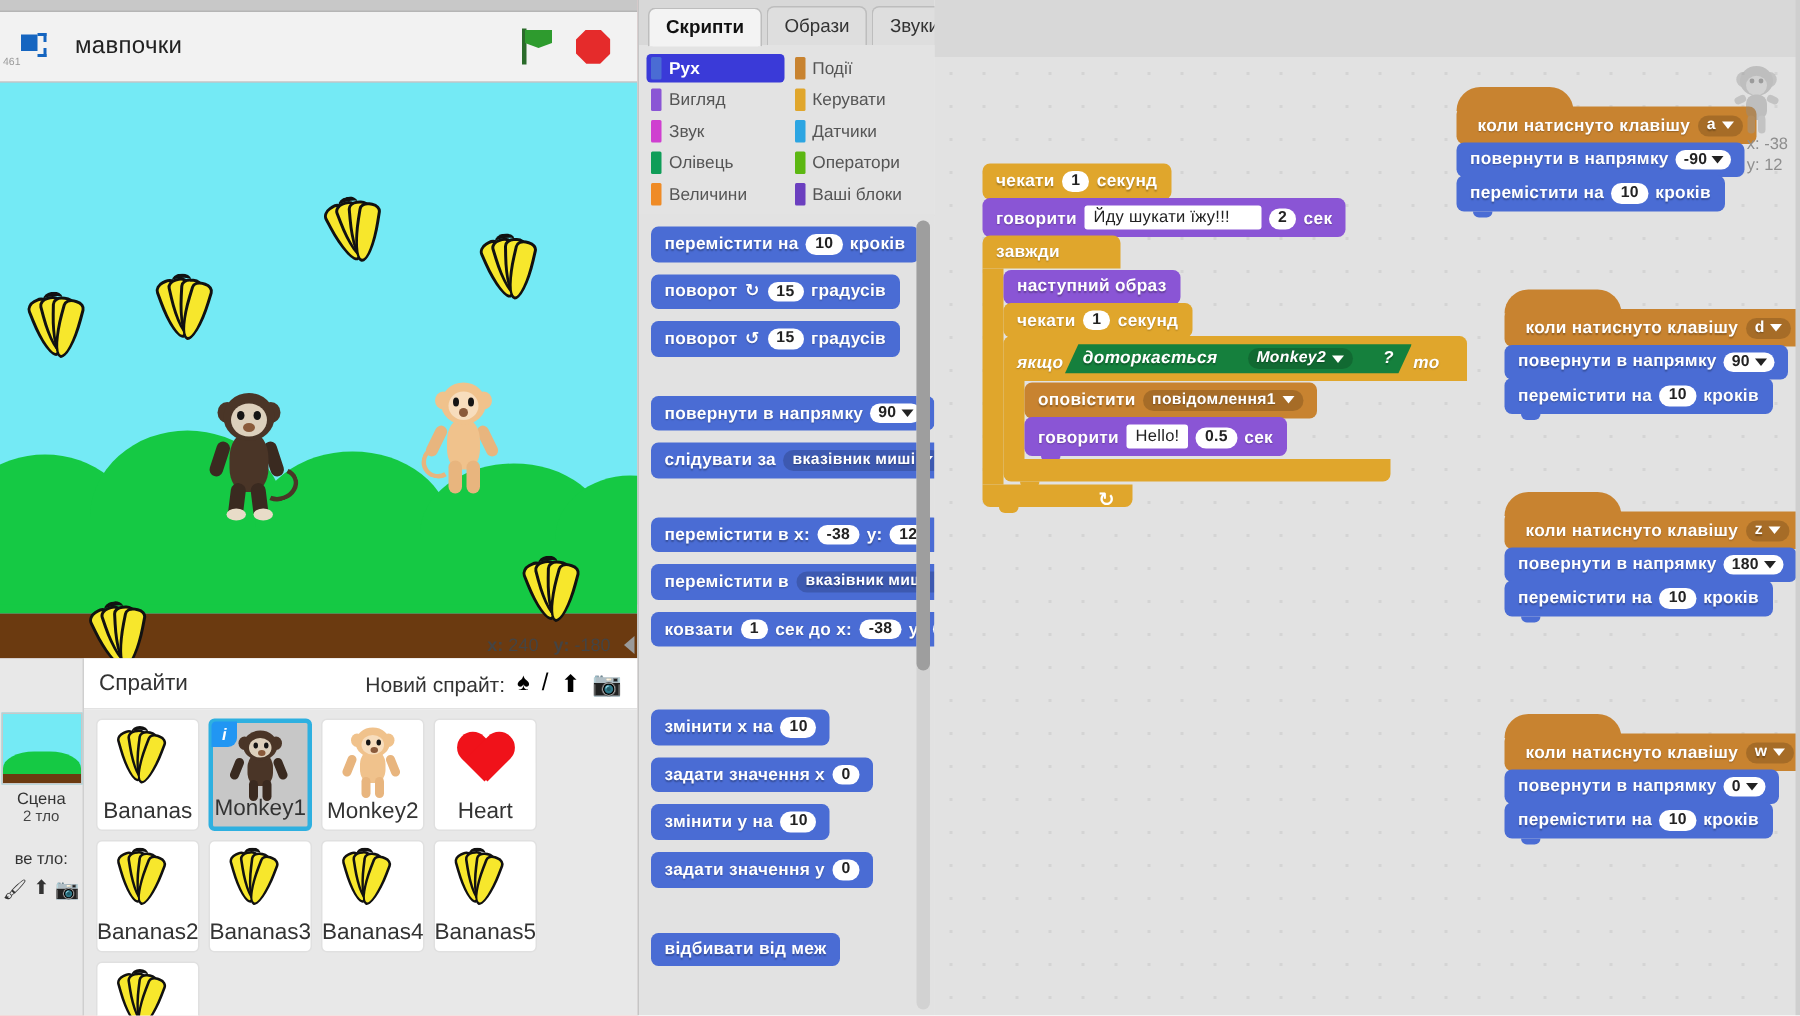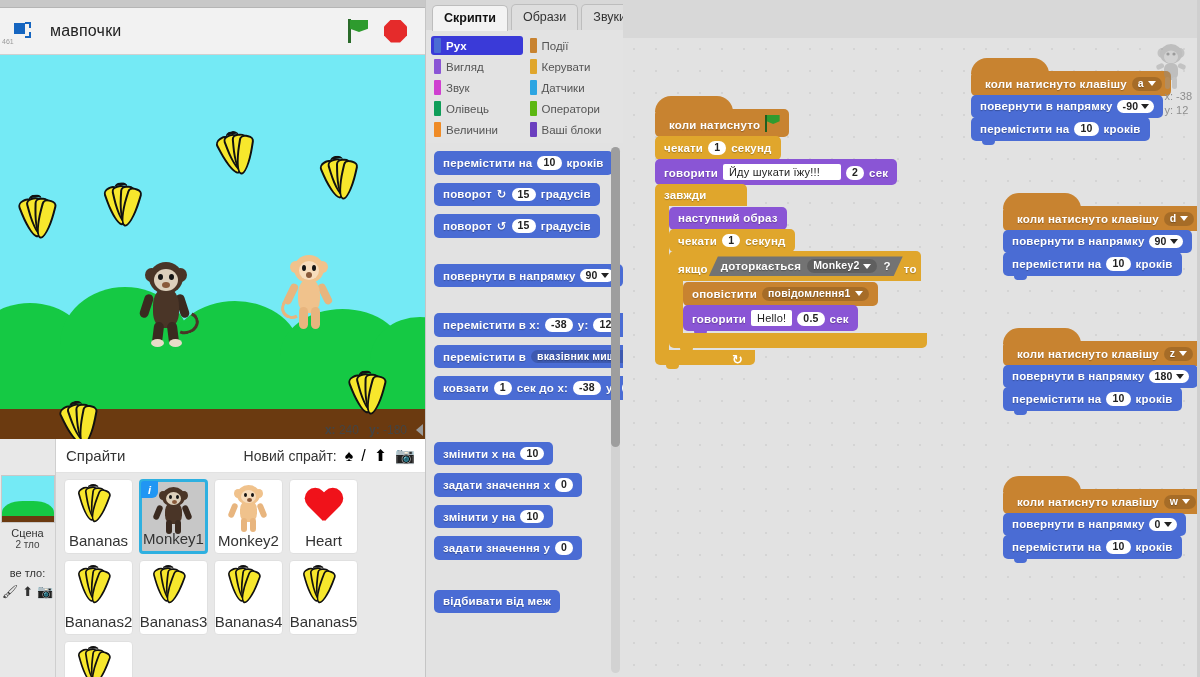--- a/index.html
+++ b/index.html
@@ -197,22 +197,22 @@
   .cblk .c-spine { width: 14px; background: #e0a62c; }
   .cblk .c-inner { display: flex; flex-direction: column; align-items: flex-start; padding: 2px 0; }
   .cblk .c-foot { height: 15px; background: #e0a62c; border-radius: 0 0 5px 5px; position: relative; }
   .loop-arrow { position: absolute; right: 12px; top: 2px; color: #fff; font-size: 13px; font-weight: bold; }
   .cblk .c-foot::before {
     content: ""; position: absolute; left: 11px; top: 100%; width: 13px; height: 4px;
     background: #e0a62c; border-radius: 0 0 4px 4px;
   }
 
   .hexa {
-    background: #737373; color: #fff; font-weight: bold; font-size: 11.5px; padding: 3px 12px;
-    display: inline-flex; align-items: center; gap: 6px;
+    background: #15803d; color: #fff; font-weight: bold; font-size: 11.5px; padding: 3px 12px;
+    display: inline-flex; align-items: center; gap: 20px;
     clip-path: polygon(9px 0, 100% 0, calc(100% - 9px) 100%, 0 100%);
     text-shadow: 0 1px 1px rgba(0,0,0,.28);
     margin: 0 -4px;
   }
   .hexa-wrap { display: inline-flex; align-items: center; }
 
   .watermark-monkey { position: absolute; right: 12px; top: 6px; width: 34px; height: 46px; opacity: .42; }
   .wm-xy { position: absolute; right: 8px; top: 52px; font-size: 11px; color: #8e8e8e; line-height: 1.25; padding-left: 32px; }
 
   .right-edge-line { position: absolute; right: 0; top: 0; bottom: 0; width: 3px; background: #cfcfcf; }
@@ -564,20 +564,27 @@
           <span>градусів</span>
         </div>
         <div style="height:10px;"></div>
         <div class="blk motion nohat">
           <span>повернути в напрямку</span>
           <span class="drop-white">
             <span>90</span>
               <i class="caret"></i>
           </span>
         </div>
+        <div class="blk motion nohat">
+          <span>слідувати за</span>
+          <span class="drop-in">
+            <span>вказівник миші</span>
+              <i class="caret"></i>
+          </span>
+        </div>
         <div style="height:10px;"></div>
         <div class="blk motion nohat">
           <span>перемістити в x:</span>
           <span class="num-in">-38</span>
           <span>y:</span>
           <span class="num-in">12</span>
         </div>
         <div class="blk motion nohat">
           <span>перемістити в</span>
           <span class="drop-in">
@@ -620,28 +627,20 @@
         </div>
     </div>
   </div>
 
   <div class="right-col">
     <div class="canvas-top"></div>
     <div class="canvas-inner">
 
       <div class="script" style="left:32px; top:72px;">
         <div class="stack">
-          <div class="blk events hat" style="padding-left:14px;">
-            <div class="hat-top"></div>
-            <span>коли натиснуто</span>
-            <span class="flag-mini">
-                <i class="p"></i>
-                <i class="c"></i>
-              </span>
-          </div>
           <div class="blk control">
             <span>чекати</span>
             <span class="num-in">1</span>
             <span>секунд</span>
           </div>
           <div class="blk looks">
             <span>говорити</span>
             <span class="txt-in" style="min-width:118px;">Йду шукати їжу!!!</span>
             <span class="num-in">2</span>
             <span>сек</span>
@@ -657,21 +656,21 @@
                 <div class="blk looks">
                   <span>наступний образ</span>
                 </div>
                 <div class="blk control">
                   <span>чекати</span>
                   <span class="num-in">1</span>
                   <span>секунд</span>
                 </div>
 
                 <div class="cblk">
-                  <div class="blk control c-head nohat" style="padding-right:4px;">
+                  <div class="blk control c-head nohat" style="padding-right:18px;font-style:italic;">
                     <span>якщо</span>
                     <span class="hexa-wrap">
                       <span class="hexa">
                         <span>доторкається</span>
                         <span class="drop-in">
                           <span>Monkey2</span>
                             <i class="caret"></i>
                         </span>
                         <span>?</span>
                       </span>

